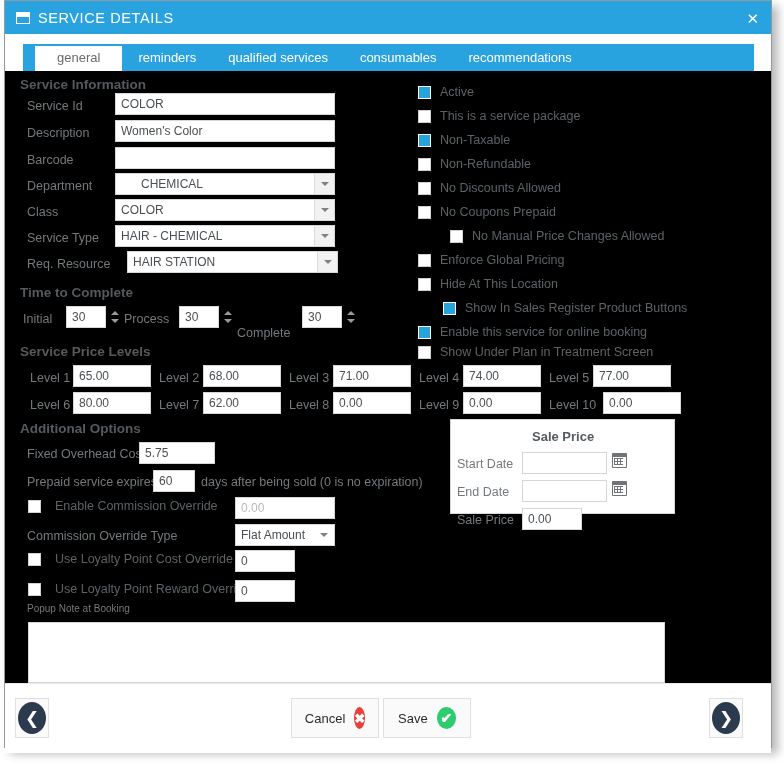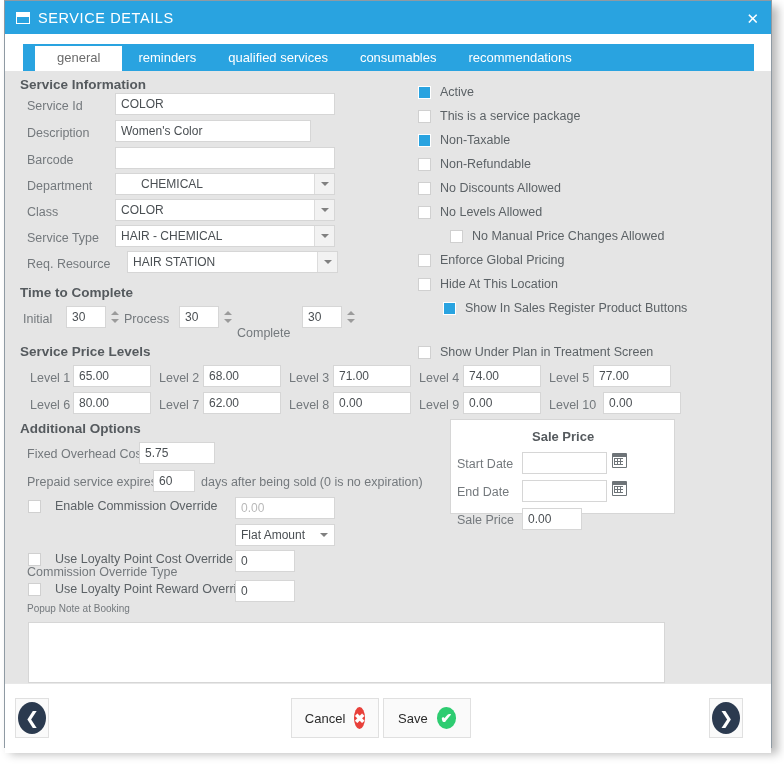--- a/index.html
+++ b/index.html
@@ -74,21 +74,21 @@
     background: #ffffff;
     color: #6b6b6b;
     margin-left: 12px;
     padding-left: 22px;
     padding-right: 22px;
   }
   
   .body {
     position: relative;
     height: 612px;
-    background: #e5e5e5;
+    background: #000000;
   }
   .section-title {
     position: absolute;
     font-size: 13.5px;
     font-weight: bold;
     color: #555a5e;
   }
   .lbl {
     position: absolute;
     font-size: 12.5px;
@@ -304,21 +304,21 @@
   </div>
 
   <div class="body">
 
     <div class="section-title" style="left:15px; top:6px;">Service Information</div>
 
     <div class="lbl" style="left:22px; top:28px;">Service Id</div>
     <div class="fld" style="left:110px; top:22px; width:220px;">COLOR</div>
 
     <div class="lbl" style="left:22px; top:55px;">Description</div>
-    <div class="fld" style="left:110px; top:49px; width:196px;">Women's Color</div>
+    <div class="fld" style="left:110px; top:49px; width:220px;">Women's Color</div>
 
     <div class="lbl" style="left:22px; top:82px;">Barcode</div>
     <div class="fld" style="left:110px; top:76px; width:220px;"></div>
 
     <div class="lbl" style="left:22px; top:108px;">Department</div>
     <div class="combo" style="left:110px; top:102px; width:220px;padding-left:20px;">
       <div class="val">CHEMICAL</div>
       <div class="btn">
           <div class="caret"></div>
         </div>
@@ -363,37 +363,41 @@
     <div class="cb-row" style="left:413px; top:86px;">
       <span class="cb"></span>
       <span class="cb-lbl">Non-Refundable</span>
     </div>
     <div class="cb-row" style="left:413px; top:110px;">
       <span class="cb"></span>
       <span class="cb-lbl">No Discounts Allowed</span>
     </div>
     <div class="cb-row" style="left:413px; top:134px;">
       <span class="cb"></span>
-      <span class="cb-lbl">No Levels Allowed</span>
+      <span class="cb-lbl">No Coupons Prepaid</span>
     </div>
     <div class="cb-row" style="left:413px; top:158px;padding-left:32px;">
       <span class="cb"></span>
       <span class="cb-lbl">No Manual Price Changes Allowed</span>
     </div>
     <div class="cb-row" style="left:413px; top:182px;">
       <span class="cb"></span>
       <span class="cb-lbl">Enforce Global Pricing</span>
     </div>
     <div class="cb-row" style="left:413px; top:206px;">
       <span class="cb"></span>
       <span class="cb-lbl">Hide At This Location</span>
     </div>
     <div class="cb-row" style="left:438px; top:230px;">
       <span class="cb on"></span>
       <span class="cb-lbl">Show In Sales Register Product Buttons</span>
+    </div>
+    <div class="cb-row" style="left:413px; top:254px;">
+      <span class="cb on"></span>
+      <span class="cb-lbl">Enable this service for online booking</span>
     </div>
     <div class="cb-row" style="left:413px; top:274px;">
       <span class="cb"></span>
       <span class="cb-lbl">Show Under Plan in Treatment Screen</span>
     </div>
 
     <div class="section-title" style="left:15px; top:214px;">Time to Complete</div>
 
     <div class="lbl" style="left:18px; top:241px;">Initial</div>
     <div class="fld" style="left:61px; top:235px; width:40px;">30</div>
@@ -448,21 +452,21 @@
     <div class="lbl" style="left:22px; top:404px;">Prepaid service expires</div>
     <div class="fld" style="left:148px; top:399px; width:42px;">60</div>
     <div class="lbl" style="left:196px; top:404px;">days after being sold (0 is no expiration)</div>
 
     <div class="cb-row" style="left:23px; top:428px;">
       <span class="cb"></span>
       <span class="cb-lbl" style="margin-left:5px;">Enable Commission Override</span>
     </div>
     <div class="fld disabled" style="left:230px; top:426px; width:100px;">0.00</div>
 
-    <div class="lbl" style="left:22px; top:458px;margin-top:36px;">Commission Override Type</div>
+    <div class="lbl" style="left:22px; top:458px;">Commission Override Type</div>
     <div class="combo plain" style="left:230px; top:453px; width:100px;">
       <div class="val">Flat Amount</div>
       <div class="btn">
           <div class="caret"></div>
         </div>
     </div>
 
     <div class="cb-row" style="left:23px; top:481px;">
       <span class="cb"></span>
       <span class="cb-lbl" style="margin-left:5px;">Use Loyalty Point Cost Override</span>

